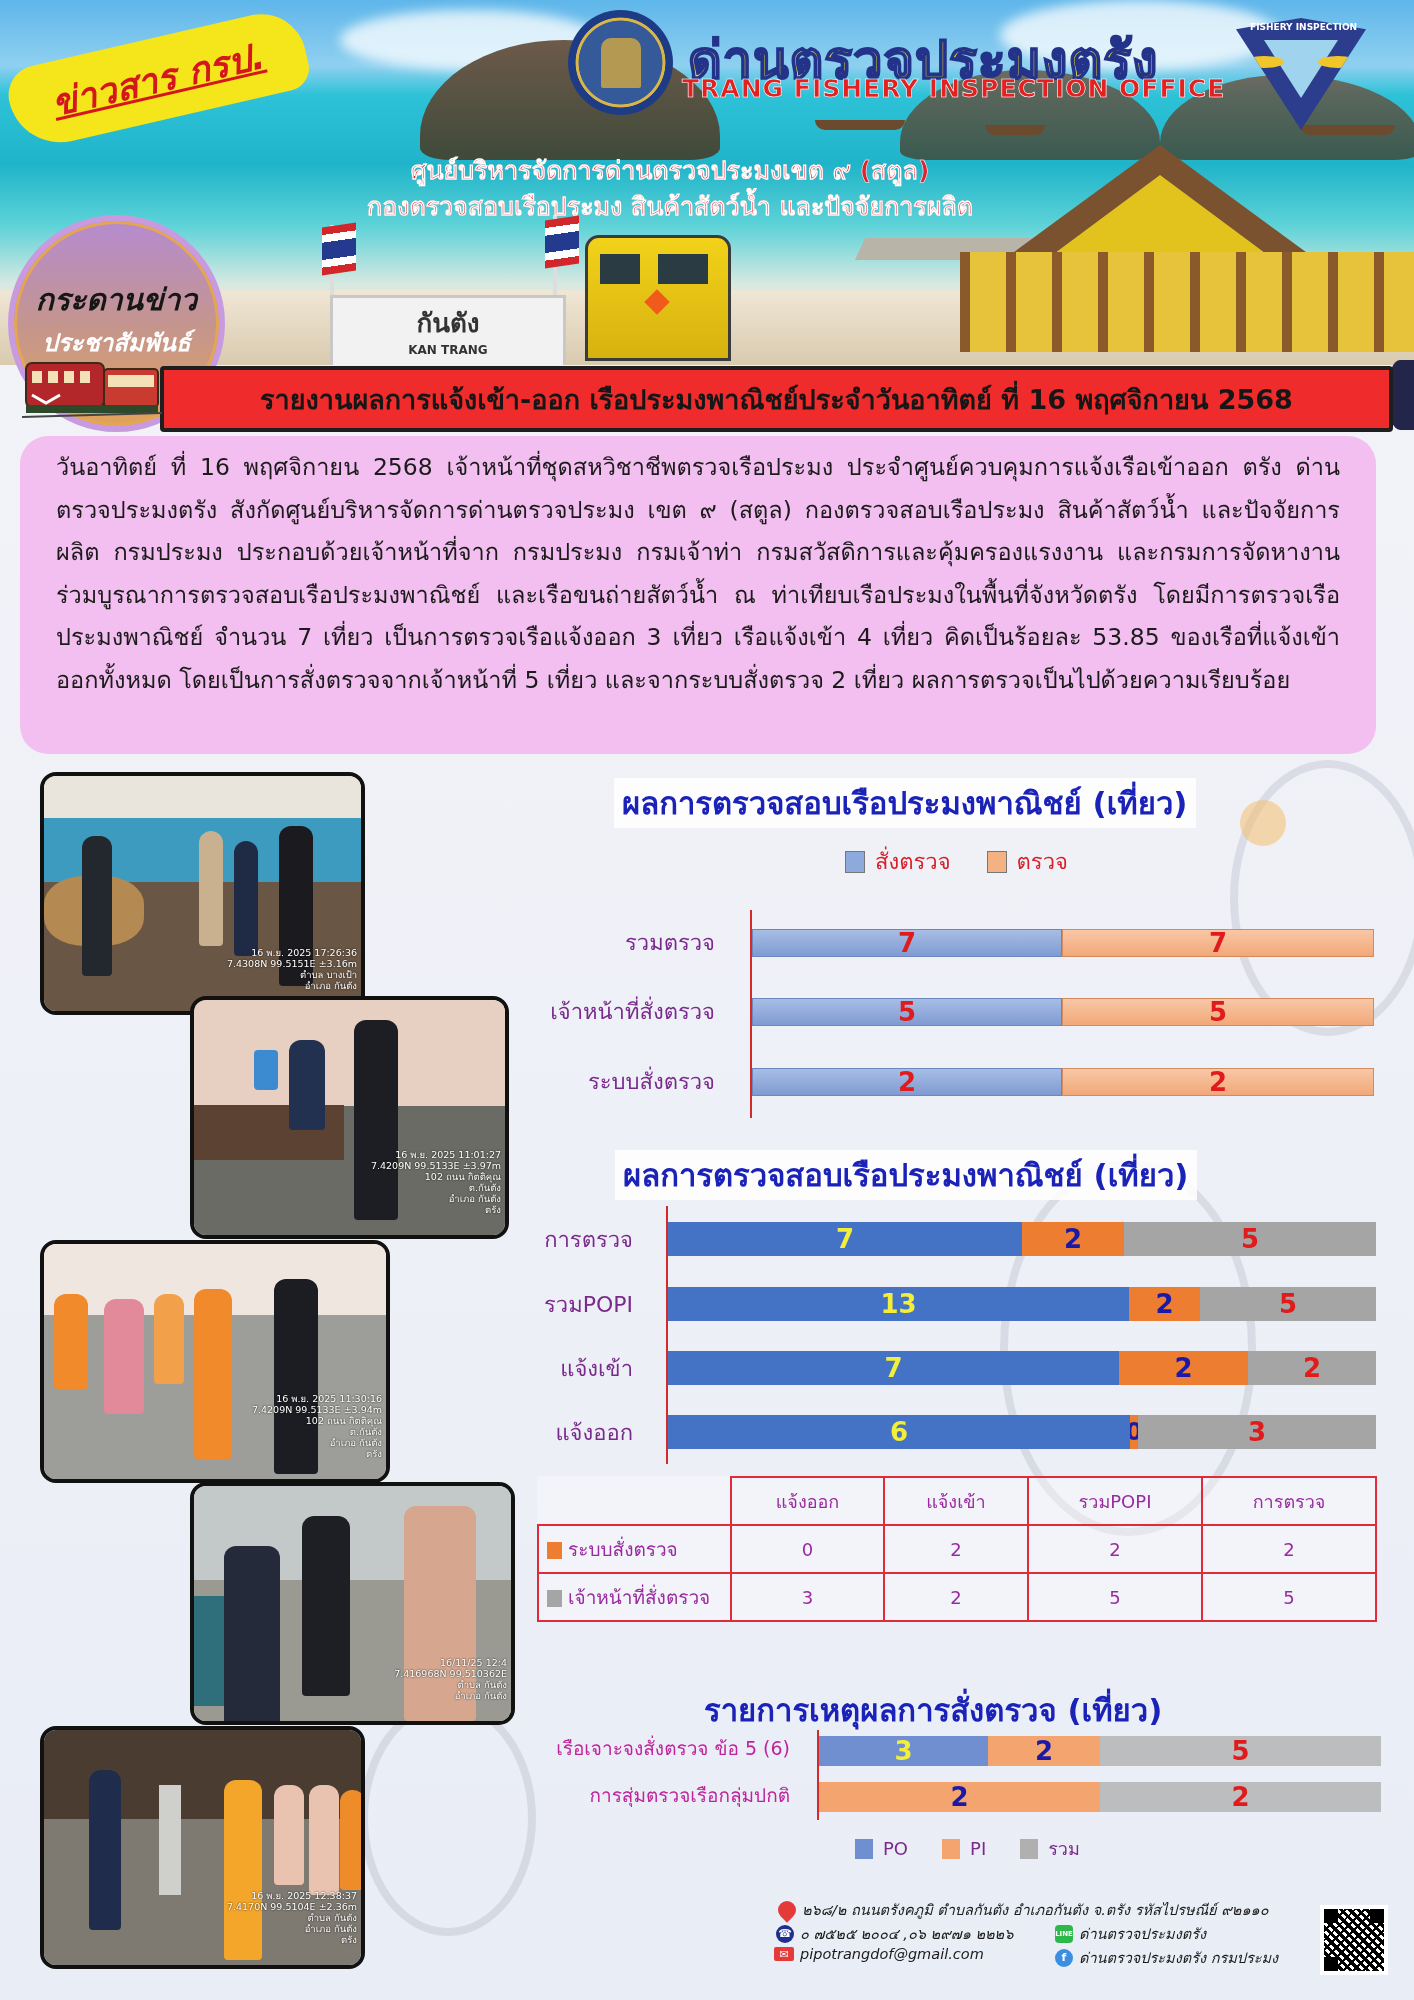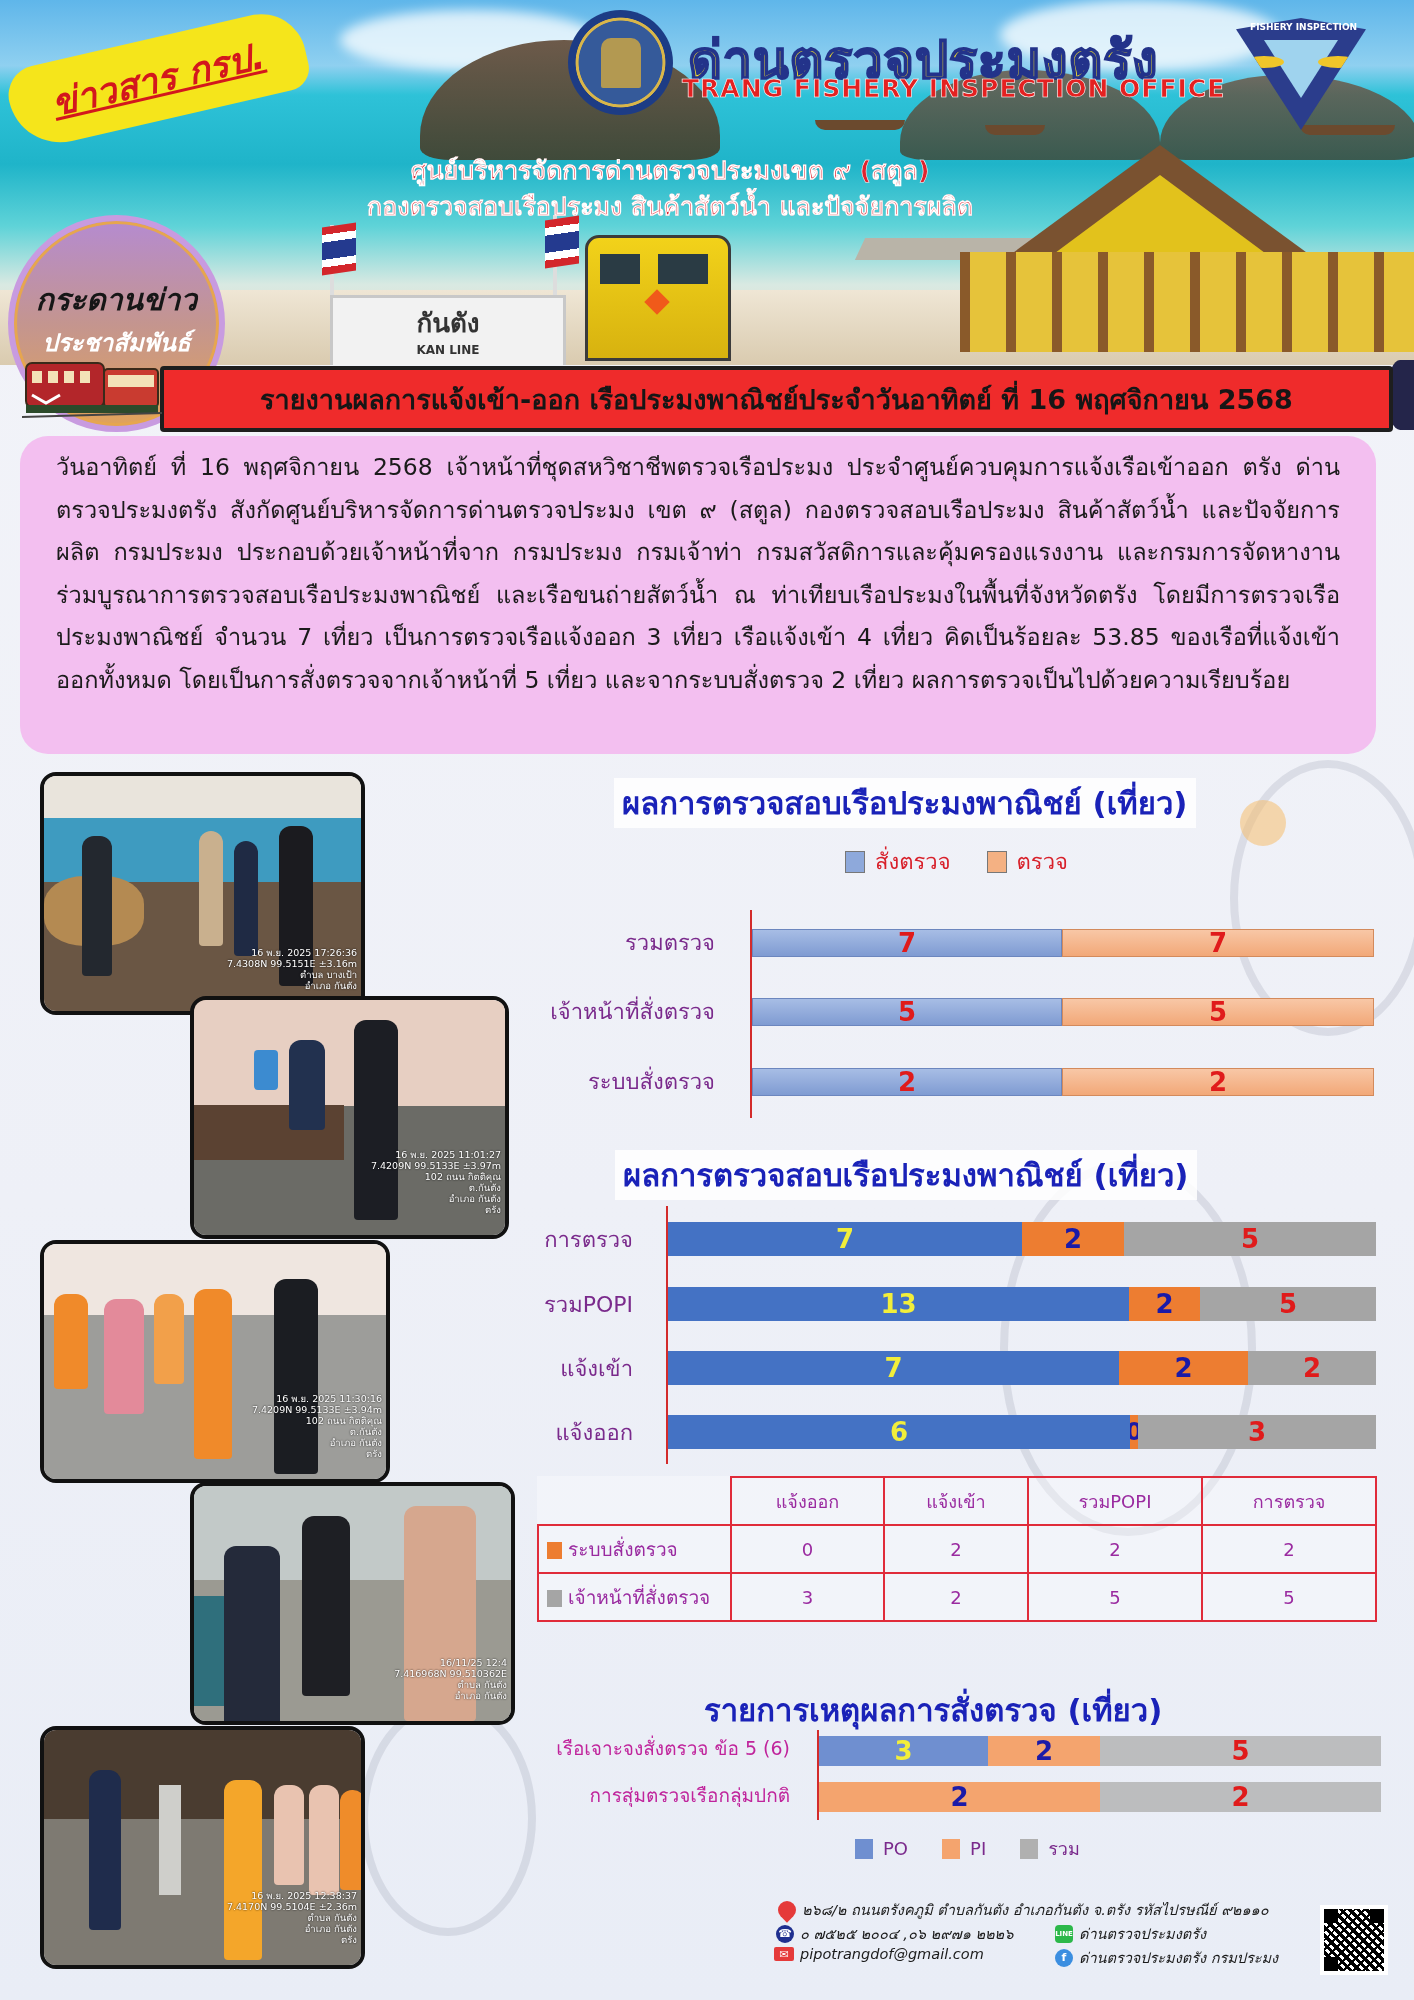--- a/index.html
+++ b/index.html
@@ -132,21 +132,21 @@
   <div class="boat" style="left:1300px;top:125px;width:95px;"></div>
   <div class="beach"></div>
 
   <div class="pole" style="left:330px;top:225px;height:80px;"></div>
   <div class="flag" style="left:322px;top:225px;transform:skewY(-8deg);"></div>
   <div class="pole" style="left:553px;top:215px;height:90px;"></div>
   <div class="flag" style="left:545px;top:218px;transform:skewY(-8deg);"></div>
 
   <div class="sign-board">
     <div style="text-align:center;font-size:26px;font-weight:bold;color:#333;margin-top:4px;">กันตัง</div>
-    <div style="text-align:center;font-size:12px;font-weight:bold;color:#333;">KAN LINE</div>
+    <div style="text-align:center;font-size:12px;font-weight:bold;color:#333;">KAN TRANG</div>
   </div>
 
   <div class="train-yellow">
     <div class="train-window" style="left:12px;top:16px;width:40px;height:30px;"></div>
     <div class="train-window" style="left:70px;top:16px;width:50px;height:30px;"></div>
     <div style="position:absolute;left:60px;top:55px;width:18px;height:18px;background:#f05a1a;transform:rotate(45deg);"></div>
   </div>
 
   <div class="station-side-roof"></div>
   <div class="station-roof"></div>

